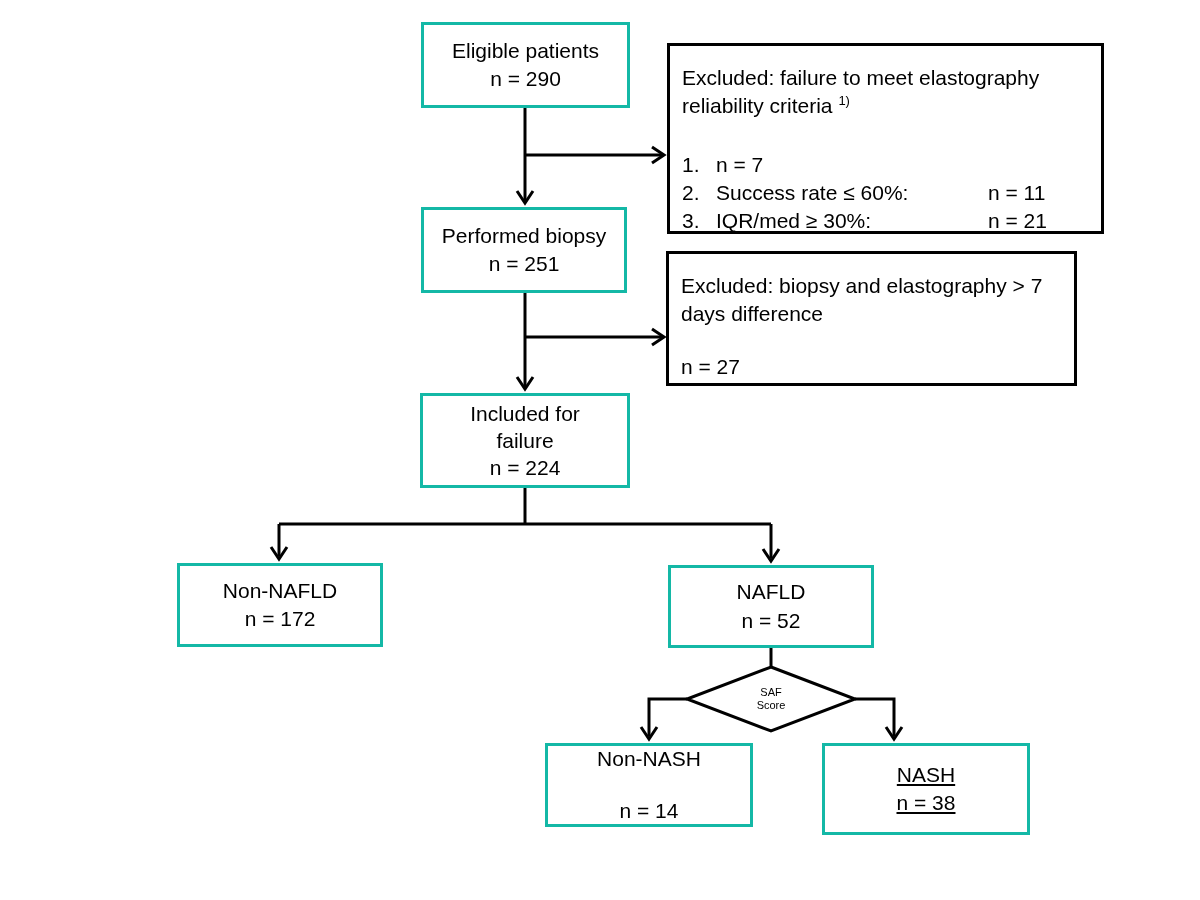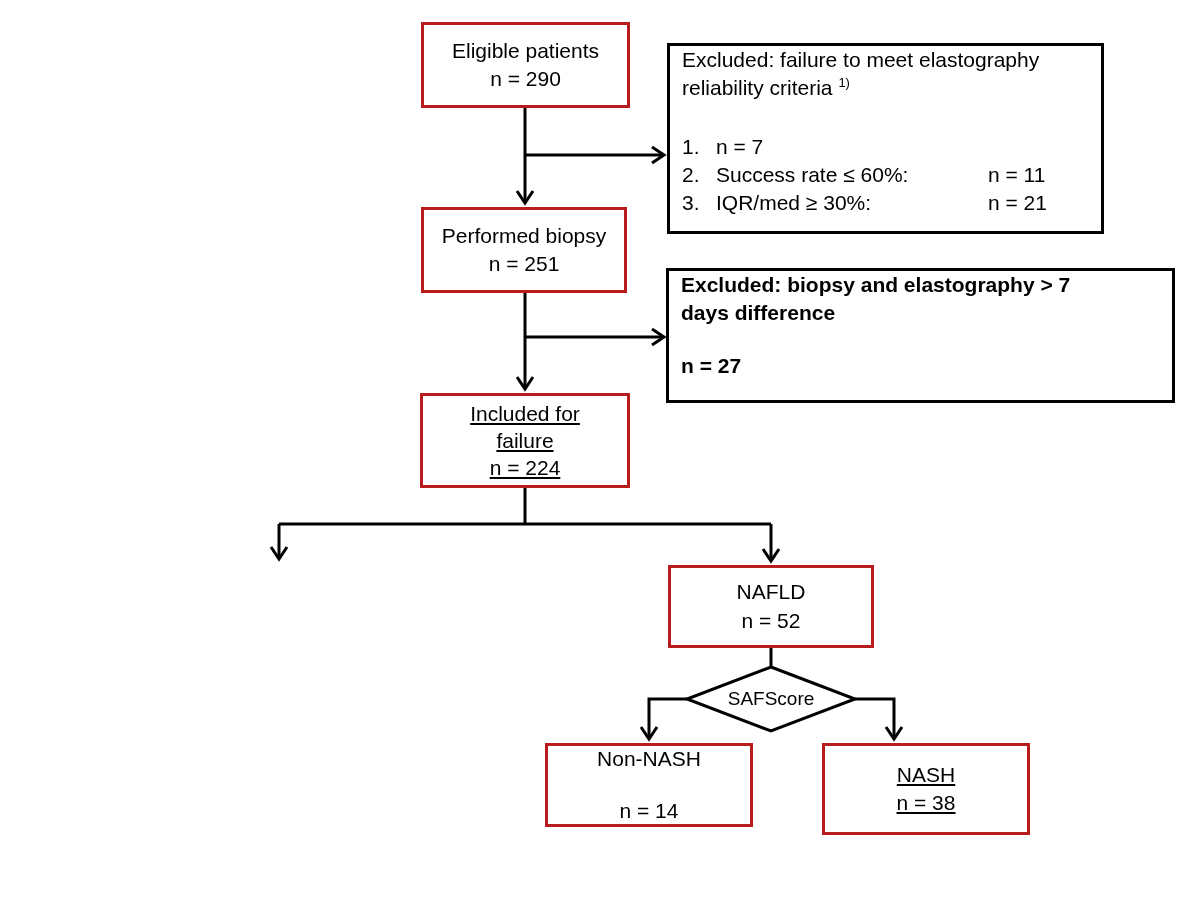--- a/index.html
+++ b/index.html
@@ -2,34 +2,34 @@
 <html><head>
 <meta charset="utf-8">
 <style>
   html, body { margin:0; padding:0; background:#ffffff; }
   .canvas {
     position:relative; width:1200px; height:900px; background:#ffffff;
     font-family:"Liberation Sans", sans-serif; color:#000000; overflow:hidden;
   }
   svg.overlay { position:absolute; left:0; top:0; width:1200px; height:900px; }
   .node {
-    position:absolute; border:3px solid #b91c1c; box-sizing:border-box; background:#fff;
+    position:absolute; border:3px solid #14b8a6; box-sizing:border-box; background:#fff;
     display:flex; flex-direction:column; align-items:center; justify-content:center;
     text-align:center; font-size:21px; line-height:1.35; white-space:nowrap;
   }
   .note {
     position:absolute; border:3px solid #000; box-sizing:border-box; background:#fff;
-    font-size:21px; line-height:1.35; padding:0 12px; white-space:nowrap;
+    font-size:21px; line-height:1.35; padding:18px 12px; white-space:nowrap;
   }
   .note sup { font-size:13px; }
   .excl-list { margin-top:30px; }
   .excl-row { display:grid; grid-template-columns:34px 272px auto; line-height:1.35; }
   .diamond-label {
-    position:absolute; display:flex; flex-direction:row; align-items:center;
-    justify-content:center; text-align:center; font-size:19px; line-height:1.2;
+    position:absolute; display:flex; flex-direction:column; align-items:center;
+    justify-content:center; text-align:center; font-size:11px; line-height:1.2;
   }
   .stroke { stroke:#000; stroke-width:3; fill:none; }
 </style>
 </head>
 <body>
 
 <div class="canvas">
 
   <svg class="overlay" viewBox="0 0 1200 900">
 
@@ -66,21 +66,21 @@
   <div class="node" style="left:421px; top:22px; width:209px; height:86px;">
     <div>Eligible patients</div>
     <div>n = 290</div>
   </div>
 
   <div class="node" style="left:421px; top:207px; width:206px; height:86px;">
     <div>Performed biopsy</div>
     <div>n = 251</div>
   </div>
 
-  <div class="node" style="left:420px; top:393px; width:210px; height:95px; line-height:1.3;text-decoration:underline;">
+  <div class="node" style="left:420px; top:393px; width:210px; height:95px; line-height:1.3;">
     <div>Included for</div>
     <div>failure</div>
     <div>n = 224</div>
   </div>
 
   <div class="note" style="left:667px; top:43px; width:437px; height:191px;">
     <div>Excluded: failure to meet elastography</div>
     <div><span>reliability criteria</span> <sup>1)</sup></div>
     <div class="excl-list">
       <div class="excl-row">
@@ -93,26 +93,30 @@
         <span>n = 11</span>
       </div>
       <div class="excl-row">
         <span>3.</span>
         <span>IQR/med ≥ 30%:</span>
         <span>n = 21</span>
       </div>
     </div>
   </div>
 
-  <div class="note" style="left:666px; top:268px; width:509px; height:135px;font-weight:bold;">
+  <div class="note" style="left:666px; top:251px; width:411px; height:135px;">
     <div>Excluded: biopsy and elastography &gt; 7</div>
     <div>days difference</div>
     <div style="margin-top:24px;">n = 27</div>
   </div>
 
+  <div class="node" style="left:177px; top:563px; width:206px; height:84px;">
+    <div>Non-NAFLD</div>
+    <div>n = 172</div>
+  </div>
 
   <div class="node" style="left:668px; top:565px; width:206px; height:83px;align-items:center;">
     <div>NAFLD</div>
     <div>n = 52</div>
   </div>
 
   <div class="diamond-label" style="left:689px; top:668px; width:164px; height:62px;">
     <div>SAF</div>
     <div>Score</div>
   </div>

